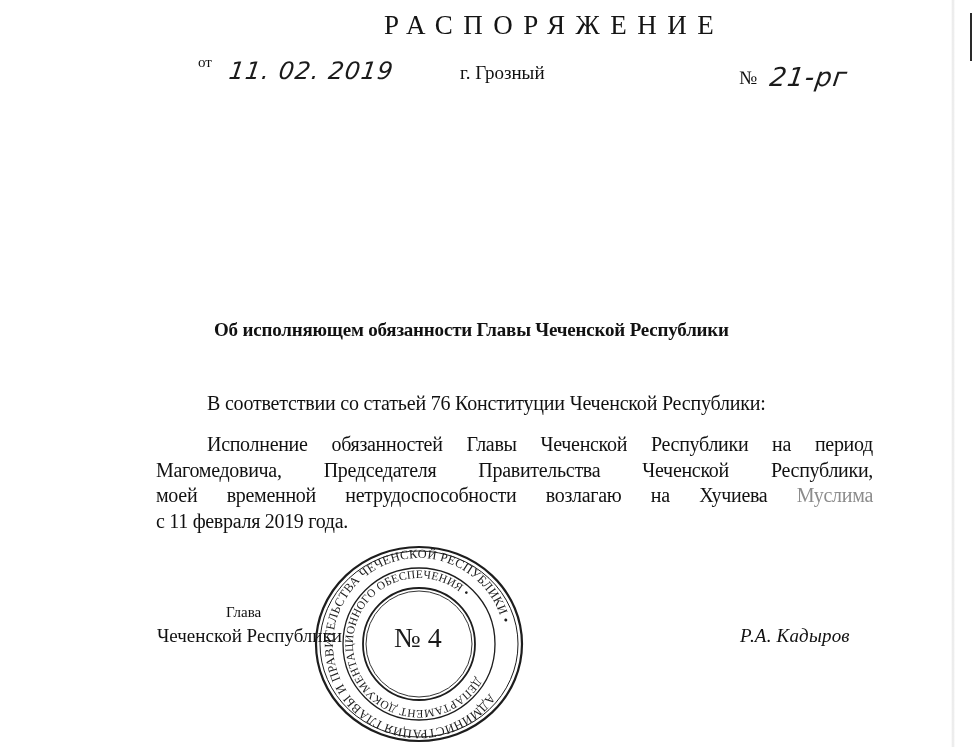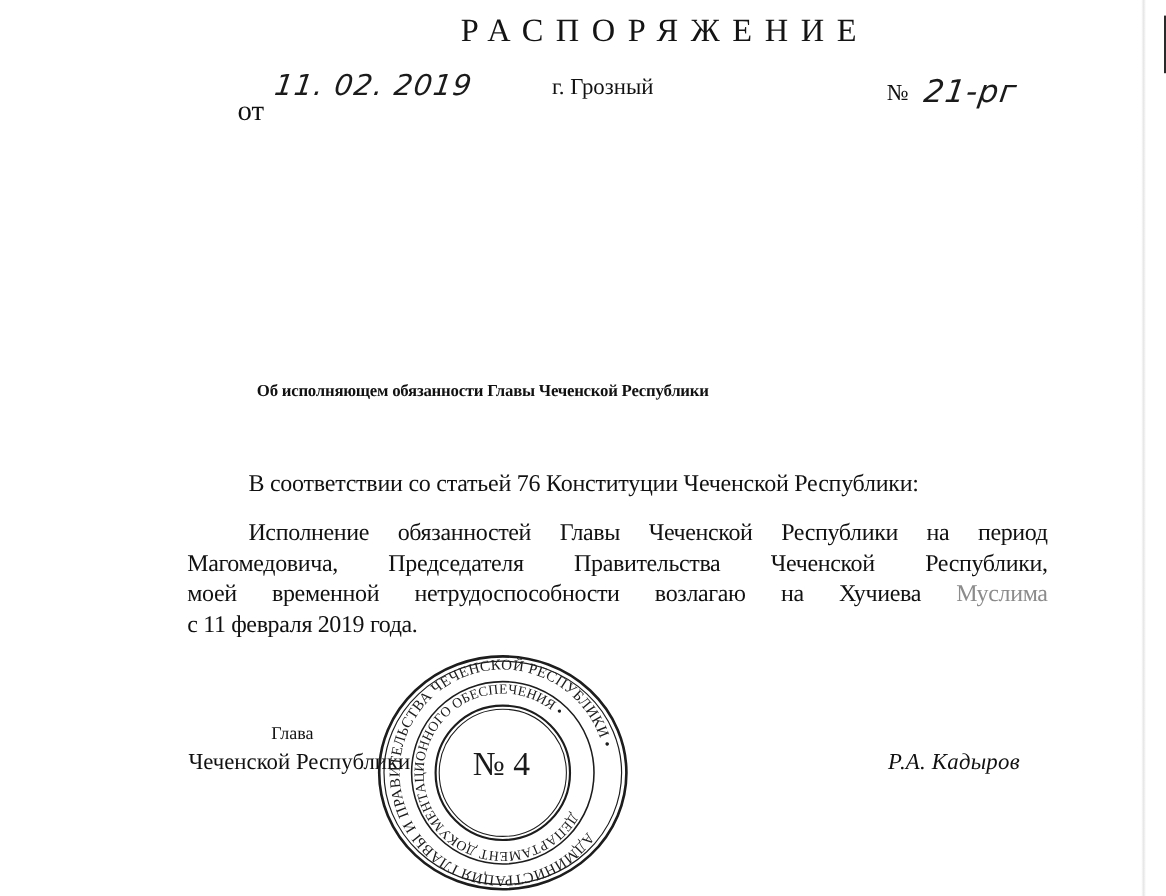--- a/index.html
+++ b/index.html
@@ -18,22 +18,22 @@
     .abs { position: absolute; white-space: nowrap; }
 
     .title {
       left: 336px; top: 10px;
       font-size: 27px;
       letter-spacing: 10.5px;
       color: #141414;
       margin-left: 48px;
     }
     .date-label {
-      left: 198px; top: 80px;
-      font-size: 24px;
+      left: 198px; top: 54px;
+      font-size: 15px;
     }
     .hand {
       font-family: "DejaVu Sans", sans-serif;
       font-style: italic;
       font-weight: normal;
       color: #1b1b1b;
     }
     .date-value {
       left: 229px; top: 57px;
       font-size: 24px;
@@ -50,21 +50,21 @@
     }
     .num-value {
       left: 770px; top: 62px;
       font-size: 26px;
       letter-spacing: 1px;
       transform: skewX(-8deg);
     }
 
     .subject {
       left: 214px; top: 319px;
-      font-size: 14px;
+      font-size: 19px;
       font-weight: bold;
       letter-spacing: -0.2px;
     }
     .basis {
       left: 207px; top: 392px;
       font-size: 20px;
       letter-spacing: -0.2px;
       text-align: center;
     }
     .body-para {

